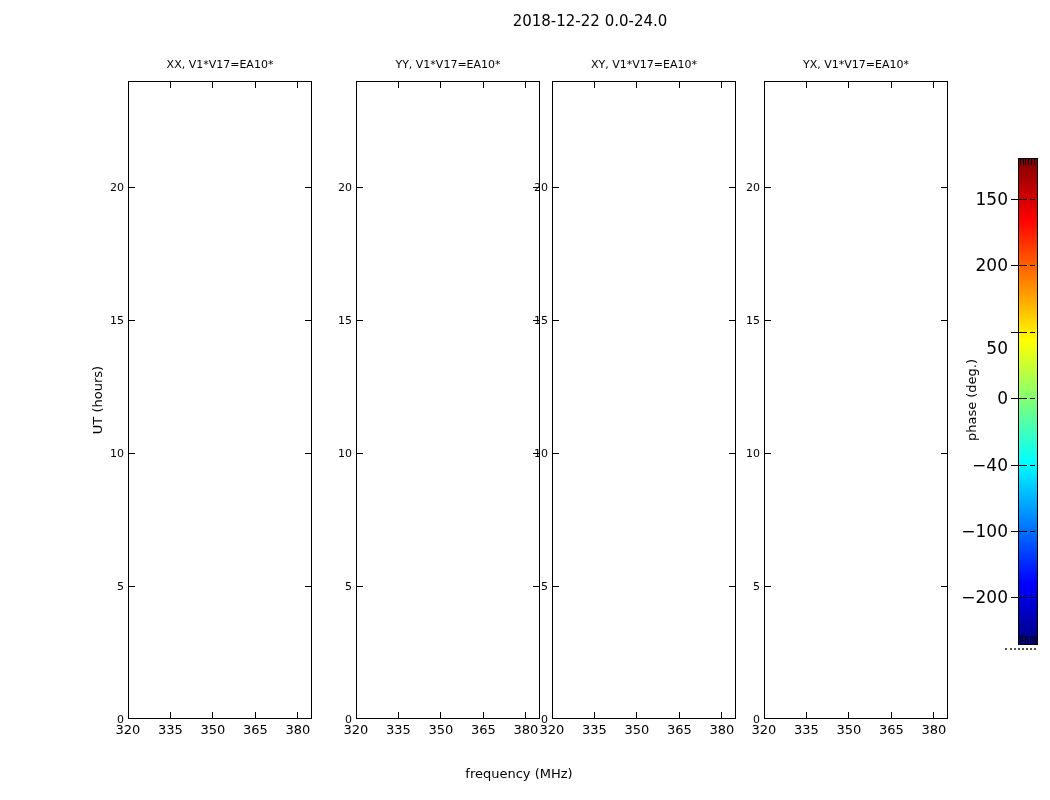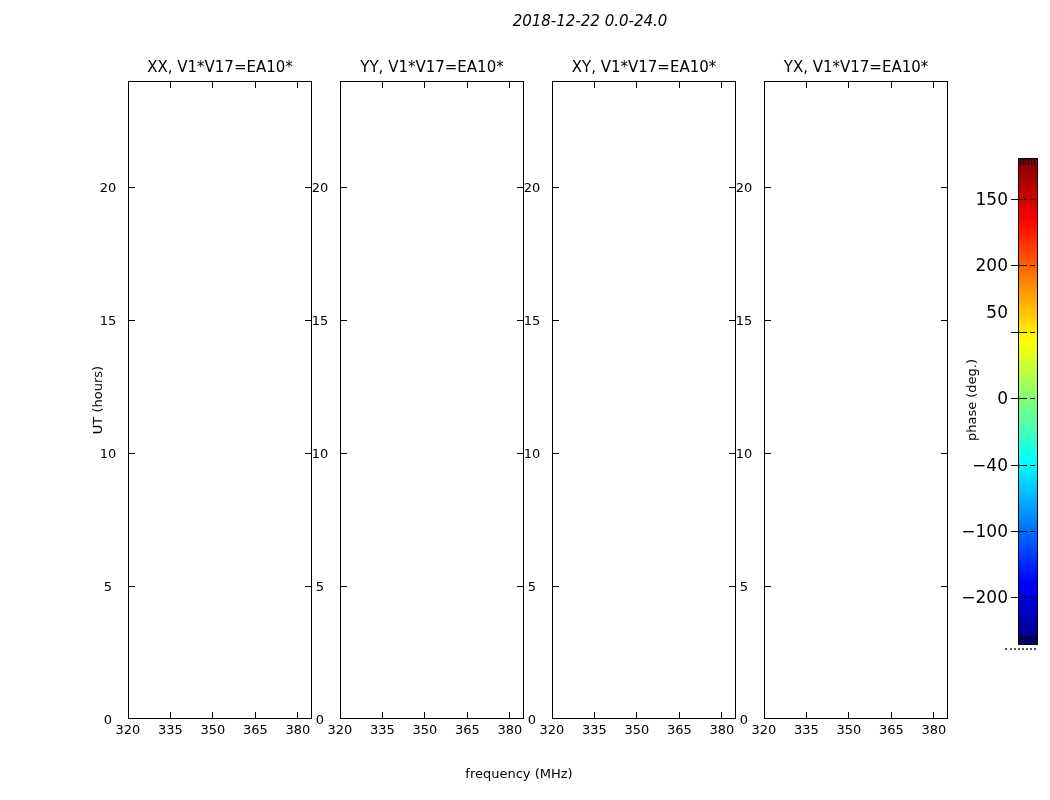--- a/index.html
+++ b/index.html
@@ -2,34 +2,34 @@
 <html><head>
 <meta charset="utf-8">
 <style>
   html,body{margin:0;padding:0;background:#fff;}
   .figure{
     position:relative;width:1050px;height:800px;background:#ffffff;
     font-family:"DejaVu Sans","Liberation Sans",sans-serif;color:#000;overflow:hidden;
   }
   .fig-title{
     position:absolute;top:12px;left:590px;transform:translateX(-50%);
-    font-size:15px;white-space:nowrap;font-style:italic;
+    font-size:15px;white-space:nowrap;
   }
   .panel{position:absolute;top:0;width:184px;height:800px;}
   .panel-title{
     position:absolute;top:58px;left:0;width:184px;text-align:center;
-    font-size:15px;white-space:nowrap;
+    font-size:11px;white-space:nowrap;
   }
   .plot-rect{
     position:absolute;top:81px;left:0;width:184px;height:638px;
     border:1px solid #000;box-sizing:border-box;background:#fff;
   }
   .tick{position:absolute;background:#000;}
   .y-tick-label{
-    position:absolute;width:32px;text-align:center;font-size:13px;line-height:15px;
+    position:absolute;width:32px;text-align:right;font-size:11px;line-height:15px;
   }
   .x-tick-label{
     position:absolute;width:44px;text-align:center;font-size:13px;line-height:15px;
   }
   .axis-label{position:absolute;font-size:13px;white-space:nowrap;}
   .xlabel{top:766px;left:519px;transform:translateX(-50%);}
   .ylabel{left:97px;top:400px;transform:translate(-50%,-50%) rotate(-90deg);}
   .cb-bar{
     position:absolute;left:1018px;top:158px;width:18px;height:485px;
     border:1px solid #000;box-sizing:content-box;
@@ -77,21 +77,21 @@
       <div class="tick" style="left: 84.4231px; top: 82px; width: 1px; height: 6px;"></div>
       <div class="x-tick-label" style="left: 62.9231px; top: 722px;">350</div>
       <div class="tick" style="left: 126.885px; top: 712px; width: 1px; height: 6px;"></div>
       <div class="tick" style="left: 126.885px; top: 82px; width: 1px; height: 6px;"></div>
       <div class="x-tick-label" style="left: 105.385px; top: 722px;">365</div>
       <div class="tick" style="left: 169.346px; top: 712px; width: 1px; height: 6px;"></div>
       <div class="tick" style="left: 169.346px; top: 82px; width: 1px; height: 6px;"></div>
       <div class="x-tick-label" style="left: 147.846px; top: 722px;">380</div>
     </div>
 
-  <div class="panel" style="left:340px">
+  <div class="panel" style="left:356px">
     <div class="panel-title">YY, V1*V17=EA10*</div>
     <div class="plot-rect"></div>
   <div class="y-tick-label" style="left: -36px; top: 711.5px;">0</div>
       <div class="tick" style="left: 1px; top: 585.583px; width: 6px; height: 1px;"></div>
       <div class="tick" style="left: 177px; top: 585.583px; width: 6px; height: 1px;"></div>
       <div class="y-tick-label" style="left: -36px; top: 578.583px;">5</div>
       <div class="tick" style="left: 1px; top: 452.667px; width: 6px; height: 1px;"></div>
       <div class="tick" style="left: 177px; top: 452.667px; width: 6px; height: 1px;"></div>
       <div class="y-tick-label" style="left: -36px; top: 445.667px;">10</div>
       <div class="tick" style="left: 1px; top: 319.75px; width: 6px; height: 1px;"></div>
@@ -187,21 +187,21 @@
     <div class="tick" style="left: 1019px; top: 199px; width: 8px; height: 1px;"></div>
     <div class="tick" style="left: 1030px; top: 199px; width: 5px; height: 1px;"></div>
     <div class="cb-tick-label" style="left: 958px; top: 192px;">150</div>
     <div class="tick" style="left: 1011px; top: 265.415px; width: 7px; height: 1px;"></div>
     <div class="tick" style="left: 1019px; top: 265.415px; width: 8px; height: 1px;"></div>
     <div class="tick" style="left: 1030px; top: 265.415px; width: 5px; height: 1px;"></div>
     <div class="cb-tick-label" style="left: 958px; top: 258.415px;">200</div>
     <div class="tick" style="left: 1011px; top: 331.83px; width: 7px; height: 1px;"></div>
     <div class="tick" style="left: 1019px; top: 331.83px; width: 8px; height: 1px;"></div>
     <div class="tick" style="left: 1030px; top: 331.83px; width: 5px; height: 1px;"></div>
-    <div class="cb-tick-label" style="left: 958px; top: 305px;">50</div>
+    <div class="cb-tick-label" style="left: 958px; top: 341px;">50</div>
     <div class="tick" style="left: 1011px; top: 398.245px; width: 7px; height: 1px;"></div>
     <div class="tick" style="left: 1019px; top: 398.245px; width: 8px; height: 1px;"></div>
     <div class="tick" style="left: 1030px; top: 398.245px; width: 5px; height: 1px;"></div>
     <div class="cb-tick-label" style="left: 958px; top: 391.245px;">0</div>
     <div class="tick" style="left: 1011px; top: 464.66px; width: 7px; height: 1px;"></div>
     <div class="tick" style="left: 1019px; top: 464.66px; width: 8px; height: 1px;"></div>
     <div class="tick" style="left: 1030px; top: 464.66px; width: 5px; height: 1px;"></div>
     <div class="cb-tick-label" style="left: 958px; top: 457.66px;">−40</div>
     <div class="tick" style="left: 1011px; top: 531.075px; width: 7px; height: 1px;"></div>
     <div class="tick" style="left: 1019px; top: 531.075px; width: 8px; height: 1px;"></div>

